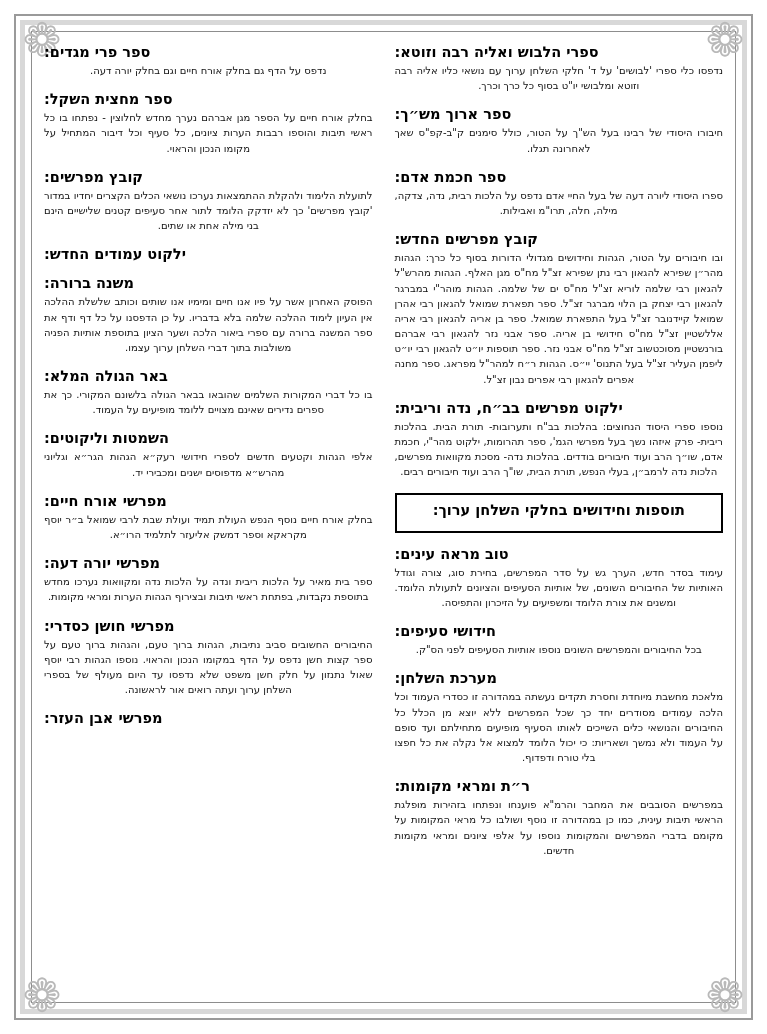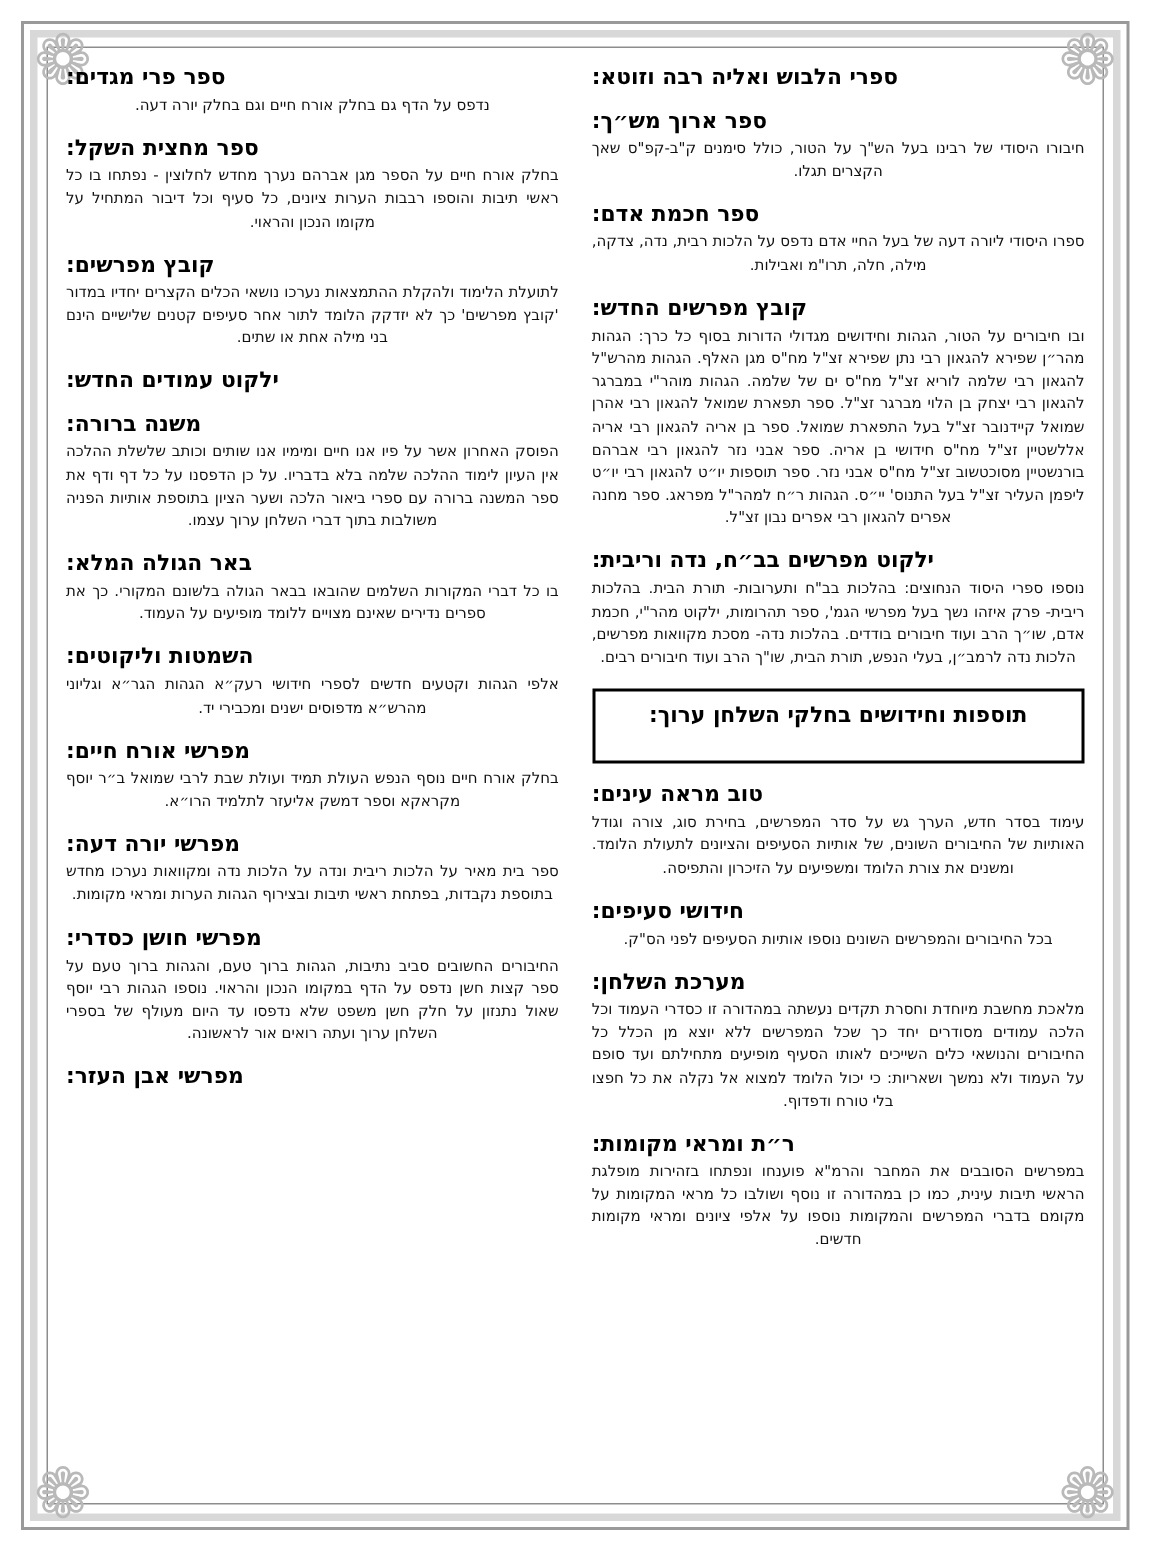--- a/index.html
+++ b/index.html
@@ -101,21 +101,21 @@
     text-align: justify;
     text-align-last: center;
     color: #111;
     -webkit-hyphens: none;
     hyphens: none;
   }
 
   
   .banner {
     border: 2px solid #000;
-    padding: 5px 8px 22px 8px;
+    padding: 5px 8px 12px 8px;
     margin: 6px 0 13px 0;
     text-align: center;
   }
   .banner span {
     font-size: 14.5px;
     font-weight: bold;
     color: #000;
   }
 </style>
 </head>
@@ -131,25 +131,26 @@
   <div class="corner tr">❁</div>
   <div class="corner bl">❁</div>
   <div class="corner br">❁</div>
 
   <div class="content">
 
     <div class="col">
 
       <div class="entry">
         <h3>ספרי הלבוש ואליה רבה וזוטא:</h3>
+        <p>נדפסו כלי ספרי 'לבושים' על ד' חלקי השלחן ערוך עם נושאי כליו אליה רבה וזוטא ומלבושי יו"ט בסוף כל כרך וכרך.</p>
       </div>
 
       <div class="entry">
         <h3>ספר ארוך מש״ך:</h3>
-        <p>חיבורו היסודי של רבינו בעל הש"ך על הטור, כולל סימנים ק"ב-קפ"ס שאך הקצרים תגלו.</p>
+        <p>חיבורו היסודי של רבינו בעל הש"ך על הטור, כולל סימנים ק"ב-קפ"ס שאך לאחרונה תגלו.</p>
       </div>
 
       <div class="entry">
         <h3>ספר חכמת אדם:</h3>
         <p>ספרו היסודי ליורה דעה של בעל החיי אדם נדפס על הלכות רבית, נדה, צדקה, מילה, חלה, תרו"מ ואבילות.</p>
       </div>
 
       <div class="entry">
         <h3>קובץ מפרשים החדש:</h3>
         <p>ובו חיבורים על הטור, הגהות וחידושים מגדולי הדורות בסוף כל כרך: הגהות מהר״ן שפירא להגאון רבי נתן שפירא זצ"ל מח"ס מגן האלף. הגהות מהרש"ל להגאון רבי שלמה לוריא זצ"ל מח"ס ים של שלמה. הגהות מוהר"י במברגר להגאון רבי יצחק בן הלוי מברגר זצ"ל. ספר תפארת שמואל להגאון רבי אהרן שמואל קיידנובר זצ"ל בעל התפארת שמואל. ספר בן אריה להגאון רבי אריה אללשטיין זצ"ל מח"ס חידושי בן אריה. ספר אבני נזר להגאון רבי אברהם בורנשטיין מסוכטשוב זצ"ל מח"ס אבני נזר. ספר תוספות יו״ט להגאון רבי יו״ט ליפמן העליר זצ"ל בעל התנוס' יי״ס. הגהות ר״ח למהר"ל מפראג. ספר מחנה אפרים להגאון רבי אפרים נבון זצ"ל.</p>

